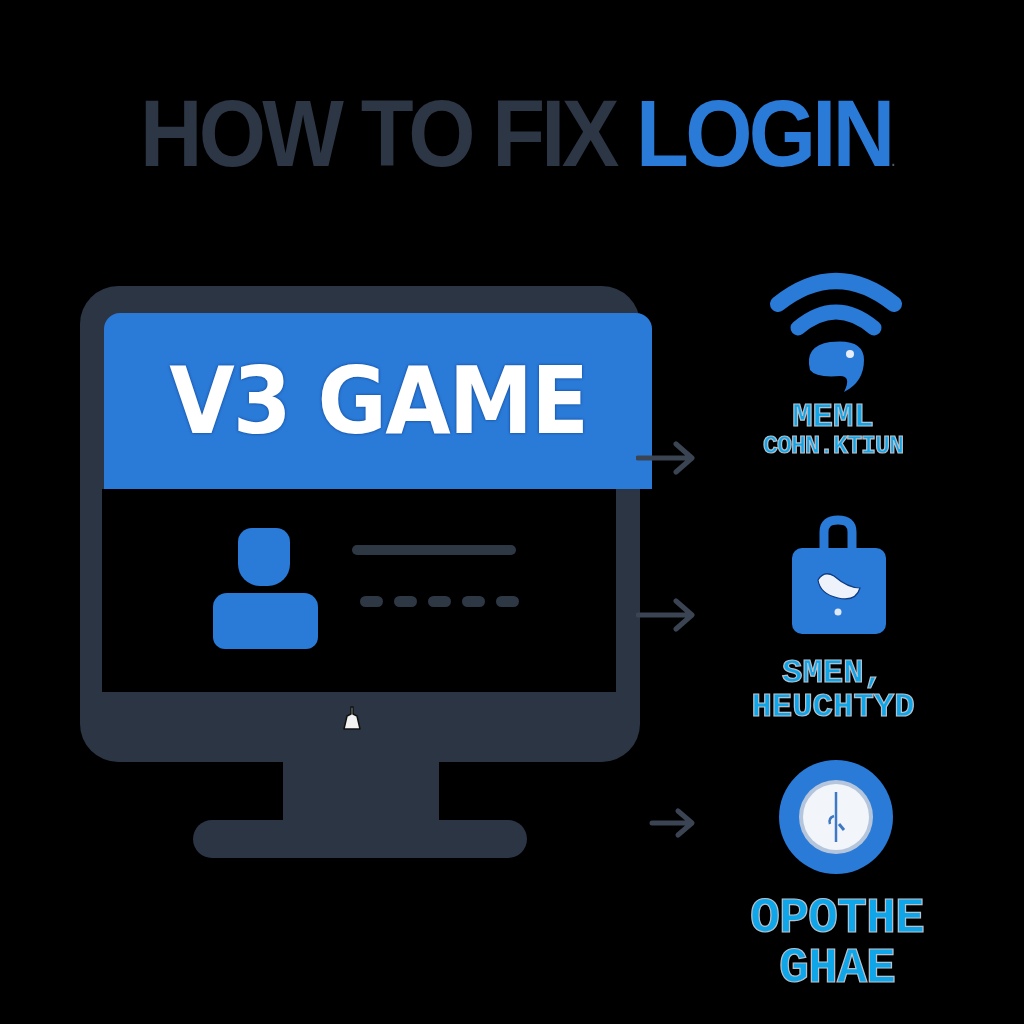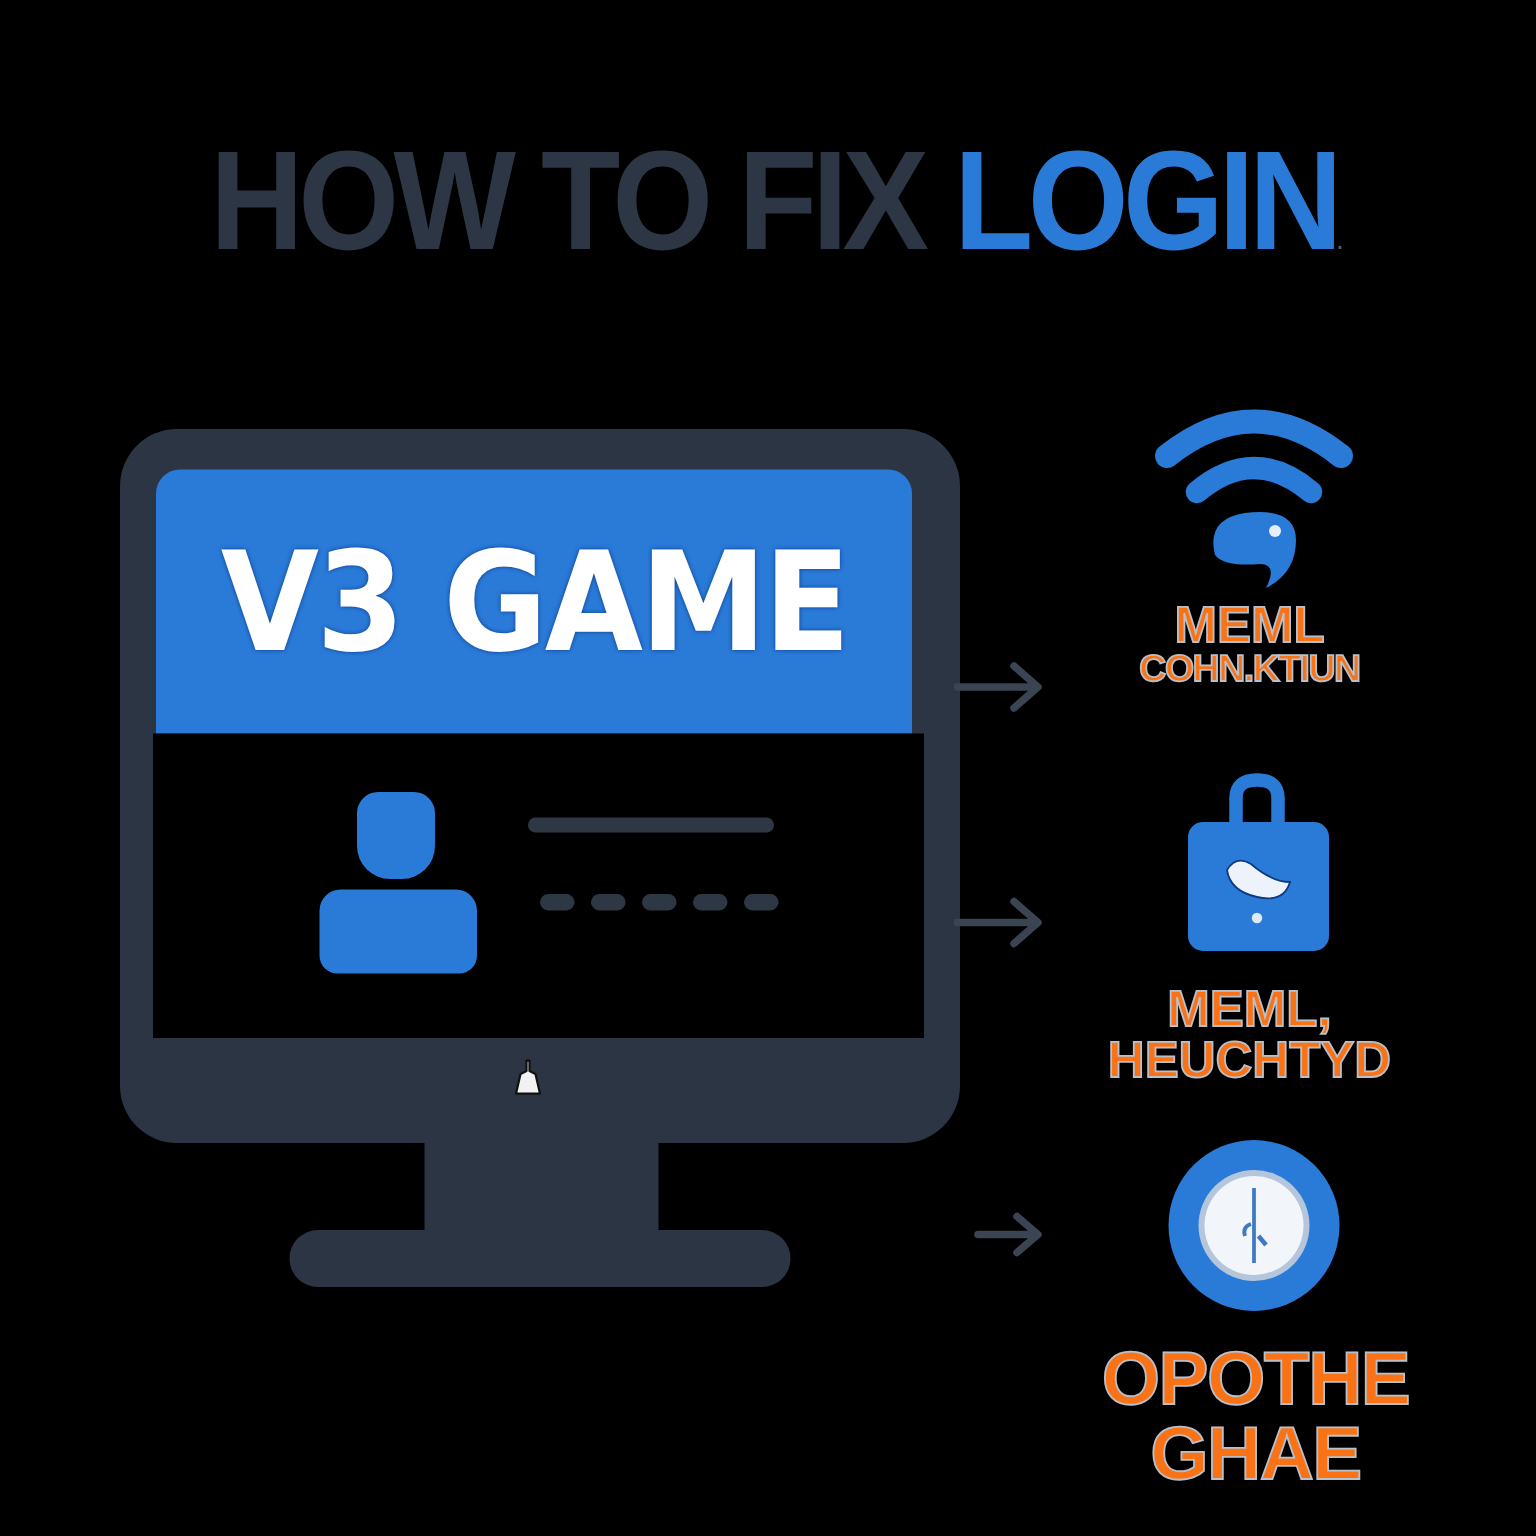--- a/index.html
+++ b/index.html
@@ -18,21 +18,21 @@
   .title .dark { color: #2d3644; }
   .title .accent { color: #2a7ad8; }
   .title .dot { color: #555c66; font-size: 14px; letter-spacing: 0; }
 
   
   .monitor {
     position: absolute; left: 80px; top: 286px; width: 560px; height: 476px;
     background: #2b3544; border-radius: 38px;
   }
   .screen-header {
-    position: absolute; left: 104px; top: 313px; width: 504px; height: 176px;
+    position: absolute; left: 104px; top: 313px; width: 548px; height: 176px;
     background: #2a7ad8; border-radius: 16px 16px 0 0;
     display: flex; align-items: center; justify-content: center;
   }
   .screen-header span {
     color: #ffffff; font-weight: bold; font-size: 92px;
     font-family: "DejaVu Sans", sans-serif; letter-spacing: -2px;
     transform: scaleX(0.92);
     text-shadow: 0 0 3px #0b3d8a;
   }
   .screen-body {
@@ -67,21 +67,21 @@
     background: #2b3544; border-radius: 20px;
   }
 
   
   .arrow { position: absolute; }
 
   
   .side-icon { position: absolute; }
   .side-label {
     position: absolute; text-align: center; font-weight: bold;
-    font-family: Liberation Sans, sans-serif; color: #f97316;
+    font-family: Liberation Mono, monospace; color: #0ea5e9;
     -webkit-text-stroke: 1.2px #b8c0cc; letter-spacing: 0px;
     line-height: 1.0;
   }
 </style>
 </head>
 <body>
 
 <div class="title">
   <span class="dark">HOW TO FIX </span><span class="accent">LOGIN</span><span class="dot">.</span>
 </div>
@@ -131,21 +131,21 @@
 </div>
 
 <div>
   <svg class="side-icon" style="left:790px;top:508px;width:98px;height:128px" viewBox="0 0 98 128">
     <path d="M34 40 V24 Q34 12 48 12 Q62 12 62 24 V40" fill="none" stroke="#2a7ad8" stroke-width="9"></path>
     <rect x="2" y="40" width="94" height="86" rx="10" fill="#2a7ad8"></rect>
     <path d="M28 72 Q34 62 44 68 Q58 80 70 80 Q66 94 48 90 Q30 86 28 72 Z" fill="#eef3fb" stroke="#0d3a80" stroke-width="1.2"></path>
     <circle cx="48" cy="104" r="3.5" fill="#dfe8f7"></circle>
   </svg>
   <div class="side-label" style="left:718px;top:656px;width:230px;font-size:34px">
-    <div>MEML,</div>
+    <div>SMEN,</div>
     <div>HEUCHTYD</div>
   </div>
 </div>
 
 <div>
   <svg class="side-icon" style="left:776px;top:760px;width:120px;height:114px" viewBox="0 0 120 114">
     <circle cx="60" cy="57" r="57" fill="#2a7ad8"></circle>
     <circle cx="60" cy="57" r="37" fill="#b5c6dc"></circle>
     <circle cx="60" cy="57" r="33" fill="#f2f6fb"></circle>
     <line x1="60" y1="32" x2="60" y2="82" stroke="#3f79c4" stroke-width="2.5"></line>

